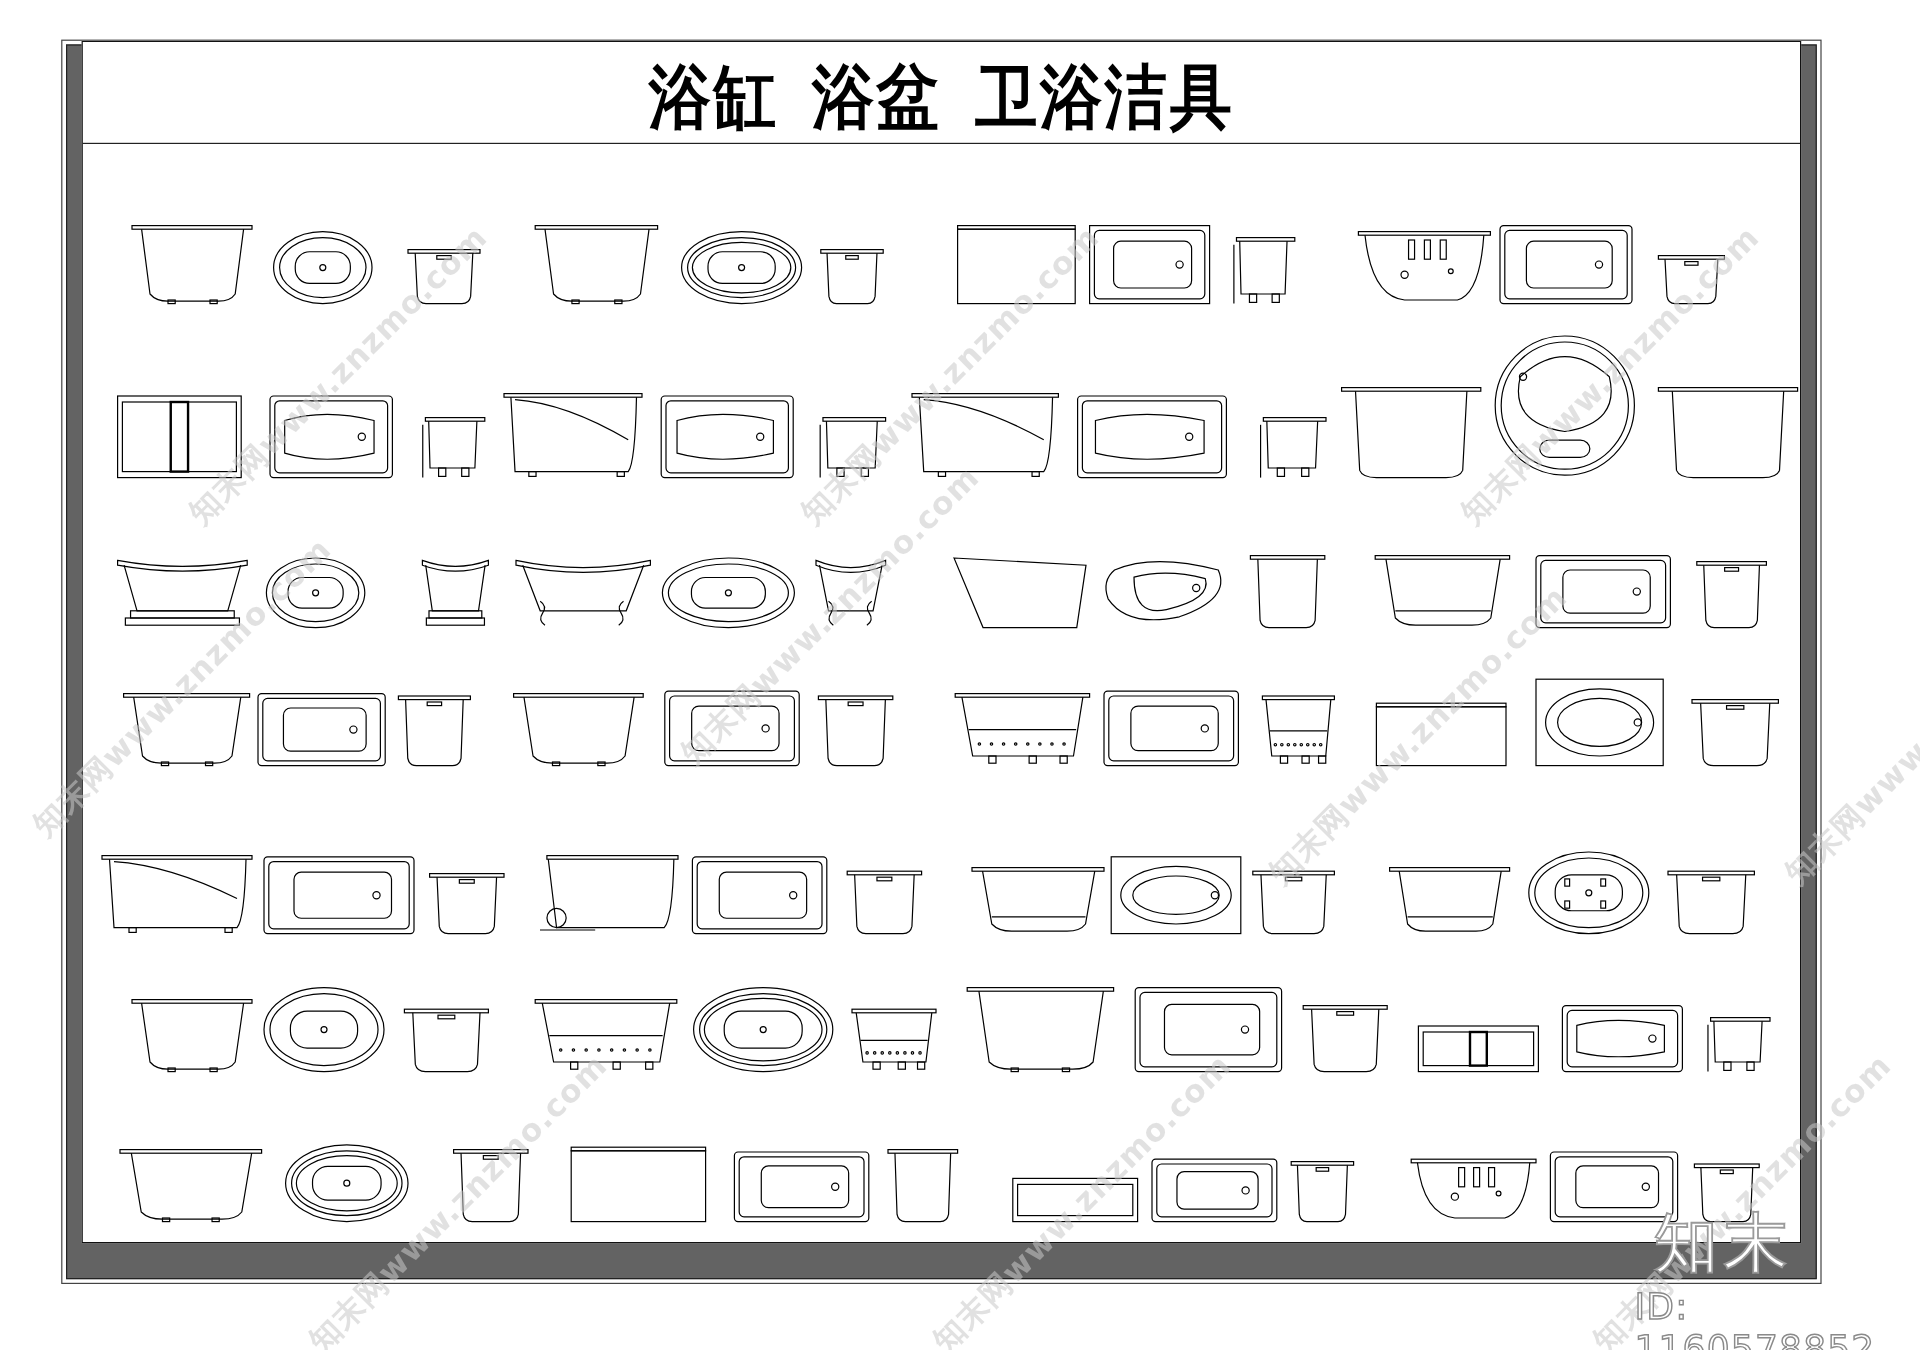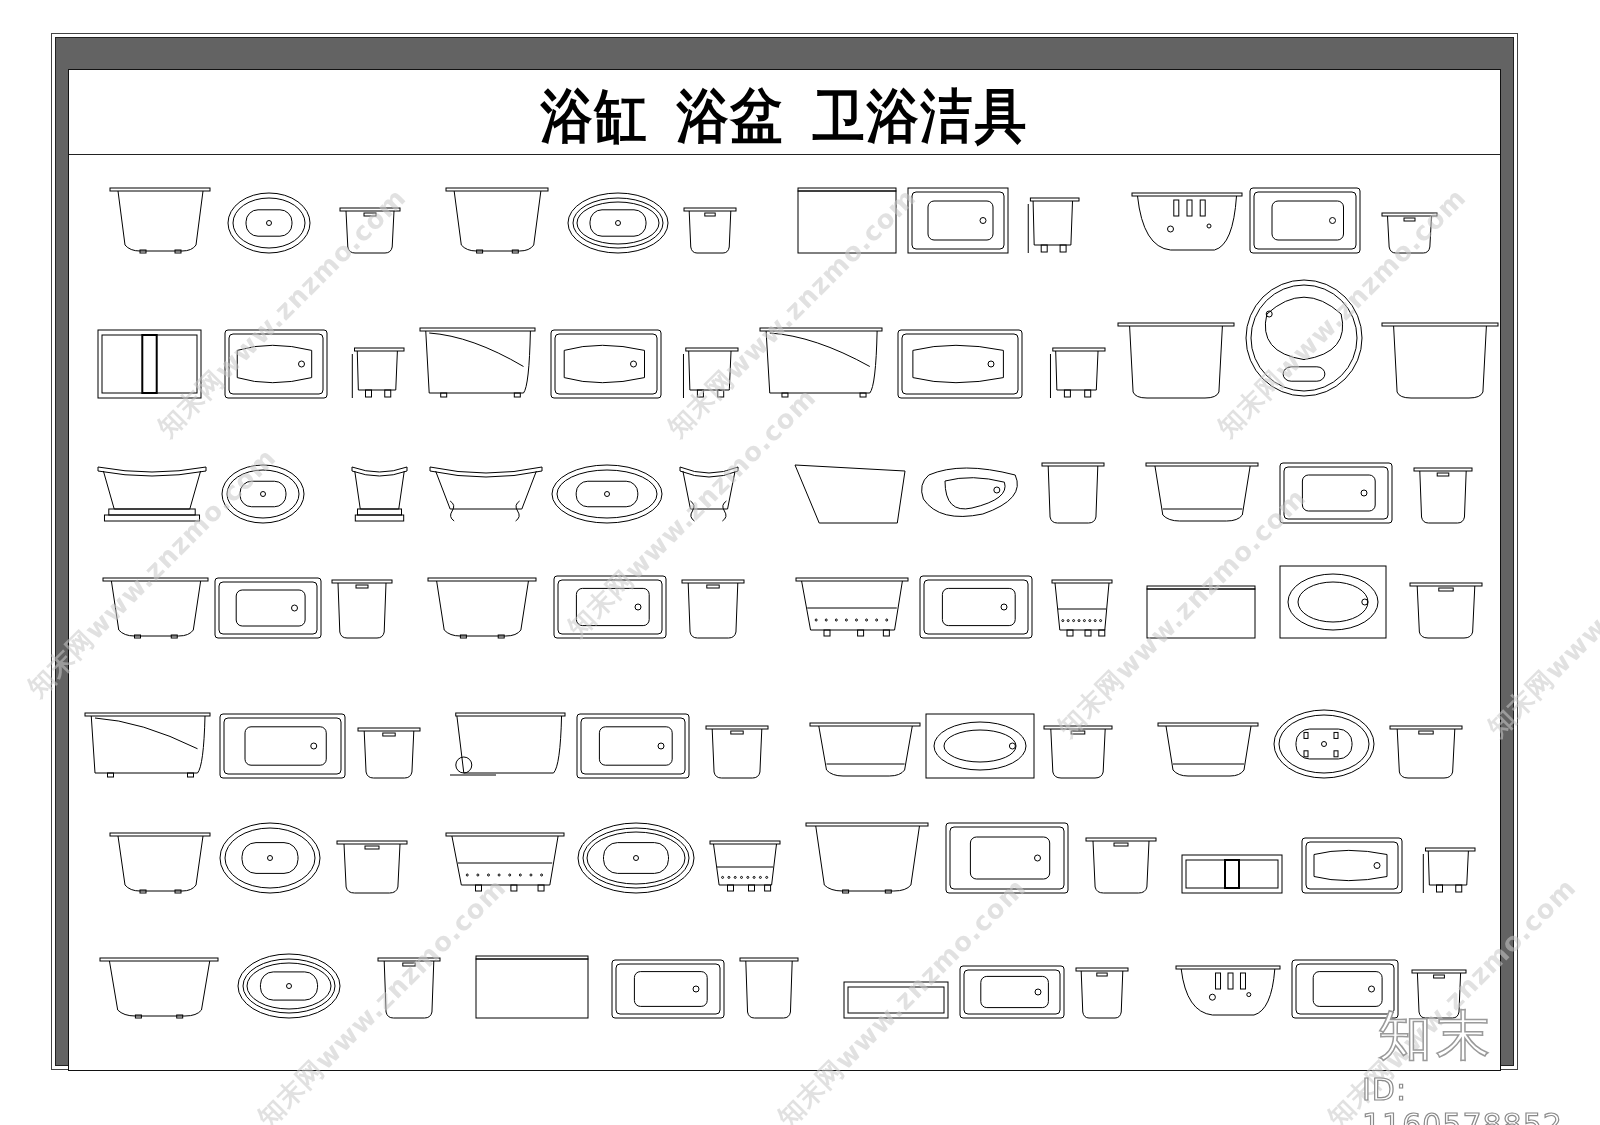--- a/index.html
+++ b/index.html
@@ -1,19 +1,19 @@
 <!DOCTYPE html>
 <html><head>
 <meta charset="utf-8">
 <style>
   html, body { margin:0; padding:0; background:#ffffff; }
   body { width:1600px; height:1125px; position:relative; overflow:hidden; font-family:"DejaVu Sans", sans-serif; }
   .outer-line { position:absolute; left:51px; top:33px; width:1467px; height:1037px; border:1px solid #444; box-sizing:border-box; }
   .frame-band { position:absolute; left:55px; top:37px; width:1459px; height:1029px; background:#636363; border:1px solid #222; box-sizing:border-box; }
-  .sheet { position:absolute; left:68px; top:69px; width:1433px; height:1002px; background:#fff; border:1px solid #111; box-sizing:border-box; }
+  .sheet { position:absolute; left:68px; top:34px; width:1433px; height:1002px; background:#fff; border:1px solid #111; box-sizing:border-box; }
   .title { position:absolute; left:0; top:12px; width:100%; text-align:center; font-size:52px; font-weight:bold; color:#000; letter-spacing:2px; font-family:"DejaVu Sans", sans-serif; transform:scaleY(1.12); }
   .title span { margin:0 14px; }
   .divider { position:absolute; left:0; top:84px; width:100%; height:0; border-top:1px solid #222; }
   .item { position:absolute; }
   .item svg { display:block; overflow:visible; }
   .wm { position:absolute; color:rgba(200,200,200,0.55); font-size:26px; font-weight:bold; transform:rotate(-45deg); transform-origin:left top; white-space:nowrap; pointer-events:none; letter-spacing:1px; }
   .brand { position:absolute; left:1378px; top:1000px; font-size:54px; color:#fff; -webkit-text-stroke:1.5px #9a9a9a; font-weight:normal; letter-spacing:4px; }
   .id-label { position:absolute; left:1362px; top:1072px; font-size:30px; color:#fff; -webkit-text-stroke:1.2px #8a8a8a; letter-spacing:1px; font-family:"DejaVu Sans", sans-serif; }
 </style>
 </head>

